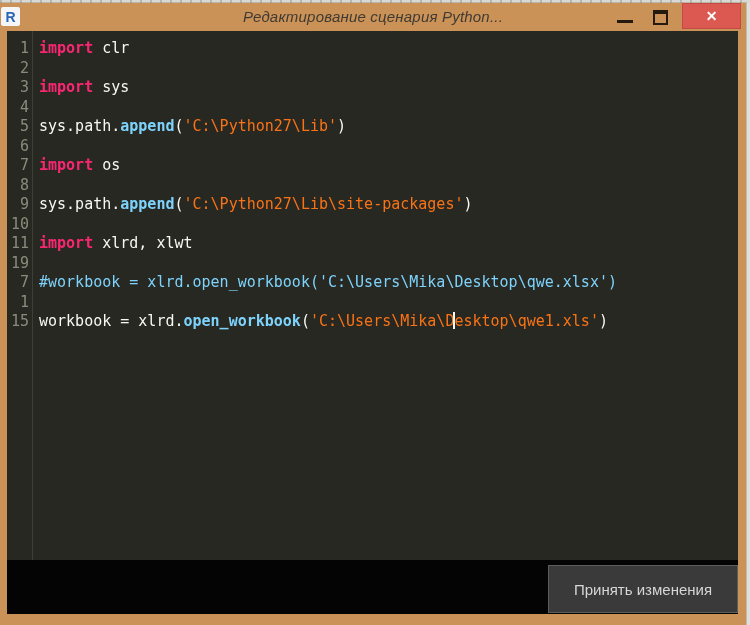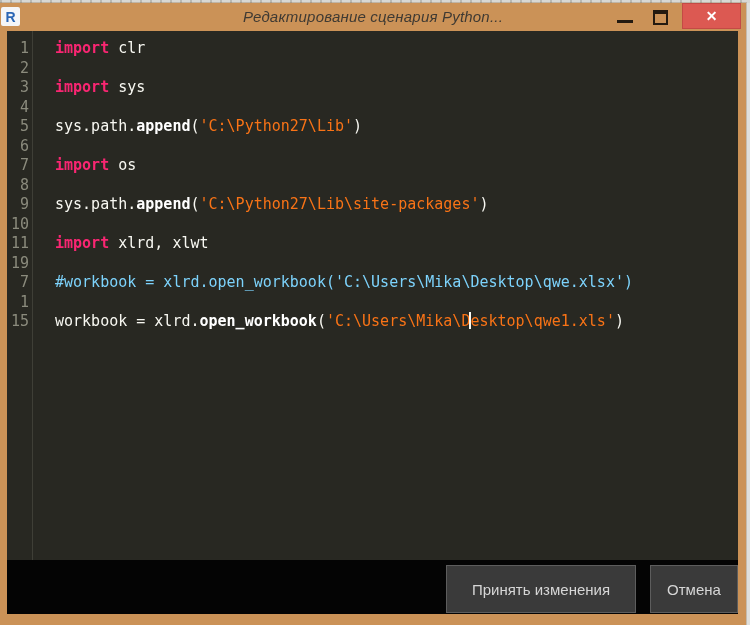--- a/index.html
+++ b/index.html
@@ -56,24 +56,24 @@
   }
   .gutter {
     flex:0 0 22px; padding:8px 3px 0 0;
     border-right:1px solid #3f3f37;
     text-align:right; color:#8b8b7d;
   }
   .gutter .gutter-num { display:block; height:19.5px; }
   .code {
     flex:1 1 auto; padding:8px 0 0 6px; white-space:pre; color:#f8f8f2;
   }
-  .code-line { height:19.5px;margin-left:16px; }
+  .code-line { height:19.5px; }
   .tok-plain    { color:#f8f8f2; }
   .tok-keyword  { color:#f92672; font-weight:bold; }
-  .tok-function { color:#ffffff; font-weight:bold; }
+  .tok-function { color:#7dd3fc; font-weight:bold; }
   .tok-string   { color:#f97316; }
   .tok-comment  { color:#7dd3fc; }
   .tok-caret {
     display:inline-block; width:2px; height:17px; margin:0 -1px;
     background:#f8f8f2; vertical-align:-3px;
   }
   
   .footer {
     position:absolute; top:557px; left:7px; width:731px; height:54px;
     background:#040404;
@@ -121,16 +121,15 @@
         <span class="gutter-num">19</span>
         <span class="gutter-num">7</span>
         <span class="gutter-num">1</span>
         <span class="gutter-num">15</span>
       </div>
     <div class="code"><div class="code-line"><span class="tok-keyword">import</span><span class="tok-plain"> clr</span></div><div class="code-line"></div><div class="code-line"><span class="tok-keyword">import</span><span class="tok-plain"> sys</span></div><div class="code-line"></div><div class="code-line"><span class="tok-plain">sys.path.</span><span class="tok-function">append</span><span class="tok-plain">(</span><span class="tok-string">'C:\Python27\Lib'</span><span class="tok-plain">)</span></div><div class="code-line"></div><div class="code-line"><span class="tok-keyword">import</span><span class="tok-plain"> os</span></div><div class="code-line"></div><div class="code-line"><span class="tok-plain">sys.path.</span><span class="tok-function">append</span><span class="tok-plain">(</span><span class="tok-string">'C:\Python27\Lib\site-packages'</span><span class="tok-plain">)</span></div><div class="code-line"></div><div class="code-line"><span class="tok-keyword">import</span><span class="tok-plain"> xlrd, xlwt</span></div><div class="code-line"></div><div class="code-line"><span class="tok-comment">#workbook = xlrd.open_workbook('C:\Users\Mika\Desktop\qwe.xlsx')</span></div><div class="code-line"></div><div class="code-line"><span class="tok-plain">workbook = xlrd.</span><span class="tok-function">open_workbook</span><span class="tok-plain">(</span><span class="tok-string">'C:\Users\Mika\D</span><span class="tok-caret"></span><span class="tok-string">esktop\qwe1.xls'</span><span class="tok-plain">)</span></div></div>
   </div>
 
   <div class="footer">
     <div class="dlg-btn accept">Принять изменения</div>
-    <div class="dlg-btn cancel">Отмена</div>
   </div>
 
 </div>
 
 </body></html>

